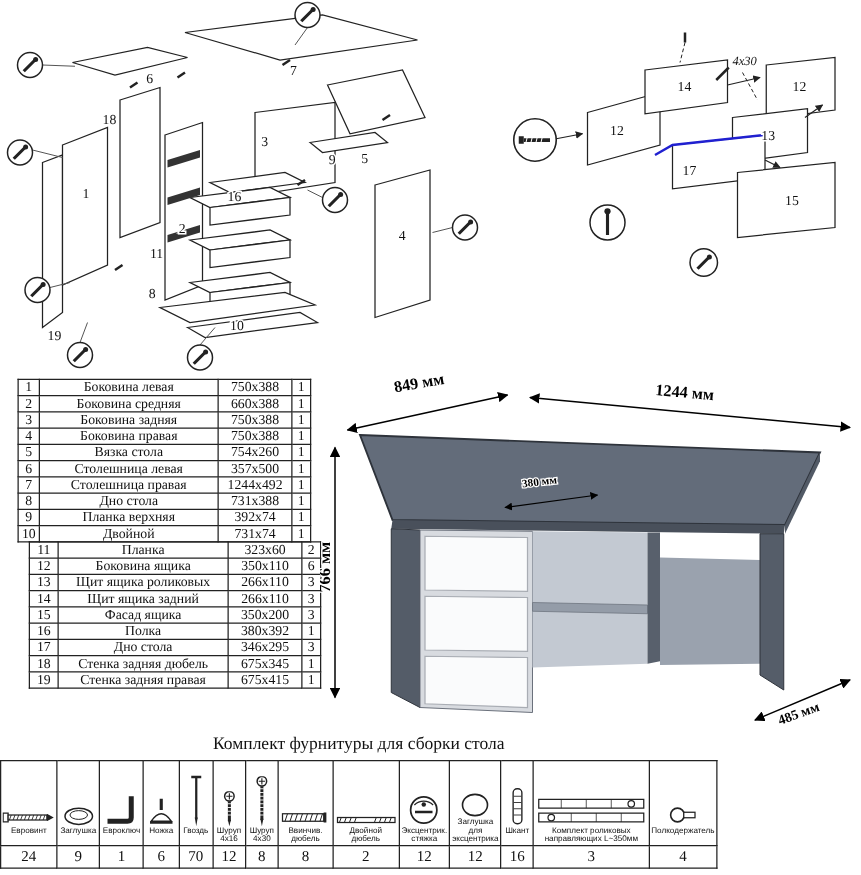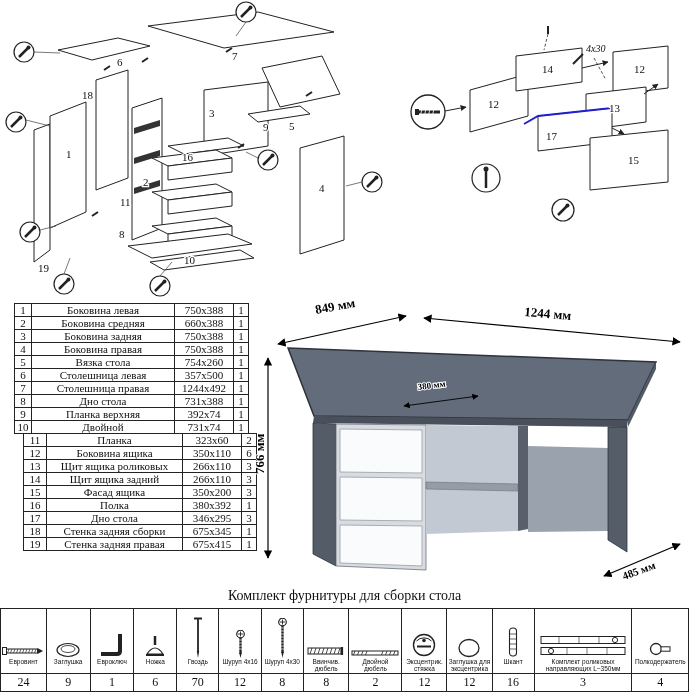--- a/index.html
+++ b/index.html
@@ -21,21 +21,21 @@
   .parts table{border-collapse:collapse;font-family:"Liberation Serif",serif;font-size:11px;}
   .parts td{border:1px solid #222;padding:0 2px;height:12px;line-height:12px;white-space:nowrap;}
   .parts td.num{width:14px;text-align:center;padding:0 1px;}
   .parts td.name{width:138px;text-align:center;}
   .parts td.size{width:54px;text-align:center;}
   .parts td.qty{width:10px;text-align:center;}
   .parts .t2{margin-left:9px;margin-top:-1px;}
   .parts .t2 td.num{width:20px;}
   .parts .t2 td.name{width:131px;margin-left:12px;}
 
-  .hw{position:absolute;left:0;top:588px;width:689px;}
+  .hw{position:absolute;left:0;top:588px;width:574px;}
   .hw-title{text-align:center;font-size:14px;margin:0 0 2px 0;}
   .hw-table{border-collapse:collapse;margin:4px auto;table-layout:fixed;}
   .hw-table td{border:1px solid #222;vertical-align:bottom;text-align:center;padding:1px;}
   .hw-row-items td{width:43px;height:62px;}
   .hw-row-items td:nth-child(13){width:96px;}
   .hw-row-items td:nth-child(14){width:54px;}
   .hw-icon{height:44px;display:flex;align-items:flex-end;justify-content:center;}
   .hw-name{font-family:"Liberation Sans",sans-serif;font-size:6.5px;line-height:7px;
            min-height:14px;overflow:hidden;}
   .hw-qty{font-size:12px;height:15px;line-height:15px;}
@@ -301,21 +301,21 @@
             <td class="qty">1</td>
           </tr>
           <tr>
             <td class="num">17</td>
             <td class="name">Дно стола</td>
             <td class="size">346x295</td>
             <td class="qty">3</td>
           </tr>
           <tr>
             <td class="num">18</td>
-            <td class="name">Стенка задняя сборки</td>
+            <td class="name">Стенка задняя дюбель</td>
             <td class="size">675x345</td>
             <td class="qty">1</td>
           </tr>
           <tr>
             <td class="num">19</td>
             <td class="name">Стенка задняя правая</td>
             <td class="size">675x415</td>
             <td class="qty">1</td>
           </tr>
         </tbody>

